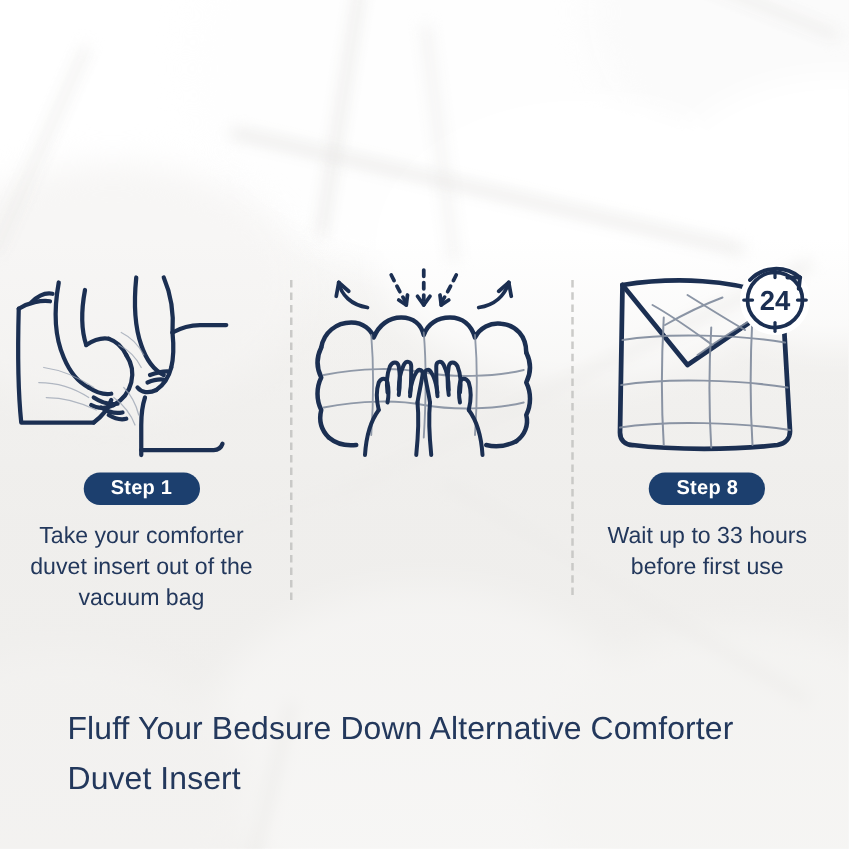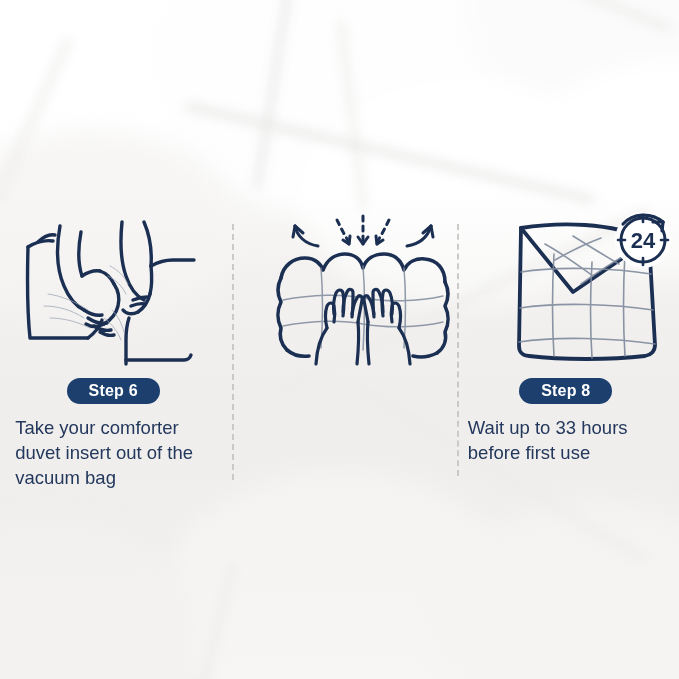--- a/index.html
+++ b/index.html
@@ -56,39 +56,39 @@
     flex: 1 1 0;
     display: flex;
     flex-direction: column;
     align-items: center;
   }
   .step-art {
     height: 152px;
     width: 100%;
     display: flex;
     align-items: flex-end;
-    justify-content: flex-end;
+    justify-content: center;
     position: relative;
   }
   .badge {
     margin-top: 14px;
     background: #1c3f6e;
     color: #ffffff;
     font-size: 16px;
     font-weight: bold;
     letter-spacing: .2px;
     padding: 4px 22px 5px 22px;
     border-radius: 40px;
     line-height: 17px;
     white-space: nowrap;
   }
   .step-text {
     margin-top: 11px;
     width: 196px;
-    text-align: left;
+    text-align: center;
     color: #23385c;
     font-size: 18.5px;
     line-height: 25px;
   }
 
   
   .headline {
     position: absolute;
     left: 54px;
     top: 563px;
@@ -174,21 +174,21 @@
             <path d="M22 80 C36 82 50 88 62 96"></path>
             <path d="M18 92 C32 92 46 96 58 104"></path>
             <path d="M24 104 C38 104 52 108 64 114"></path>
             <path d="M84 52 C92 56 98 62 102 70"></path>
             <path d="M82 62 C90 66 96 72 100 80"></path>
             <path d="M86 96 C92 102 96 110 98 118"></path>
             <path d="M78 104 C86 110 92 118 95 126"></path>
           </g>
         </svg>
       </div>
-      <div class="badge">Step 6</div>
+      <div class="badge">Step 1</div>
       <div class="step-text">Take your comforter duvet insert out of the vacuum bag</div>
     </div>
 
     <div class="step-col">
       <div class="step-art">
         <svg width="180" height="150" viewBox="0 0 180 150">
 
           <g fill="none" stroke="#1b2f52" stroke-width="3" stroke-linecap="round" stroke-linejoin="round">
 
             <path d="M45 32 C32 30 24 22 22 12"></path>
@@ -298,14 +298,18 @@
             <text x="144" y="34" text-anchor="middle" font-family="Liberation Sans, sans-serif" font-size="22" font-weight="bold" fill="#1b2f52">24</text>
           </g>
         </svg>
       </div>
       <div class="badge">Step 8</div>
       <div class="step-text">Wait up to 33 hours before first use</div>
     </div>
 
   </div>
 
+  <div class="headline">
+    <div>Fluff Your Bedsure Down Alternative Comforter</div>
+    <div>Duvet Insert</div>
+  </div>
 
 </div>
 
 </body></html>

